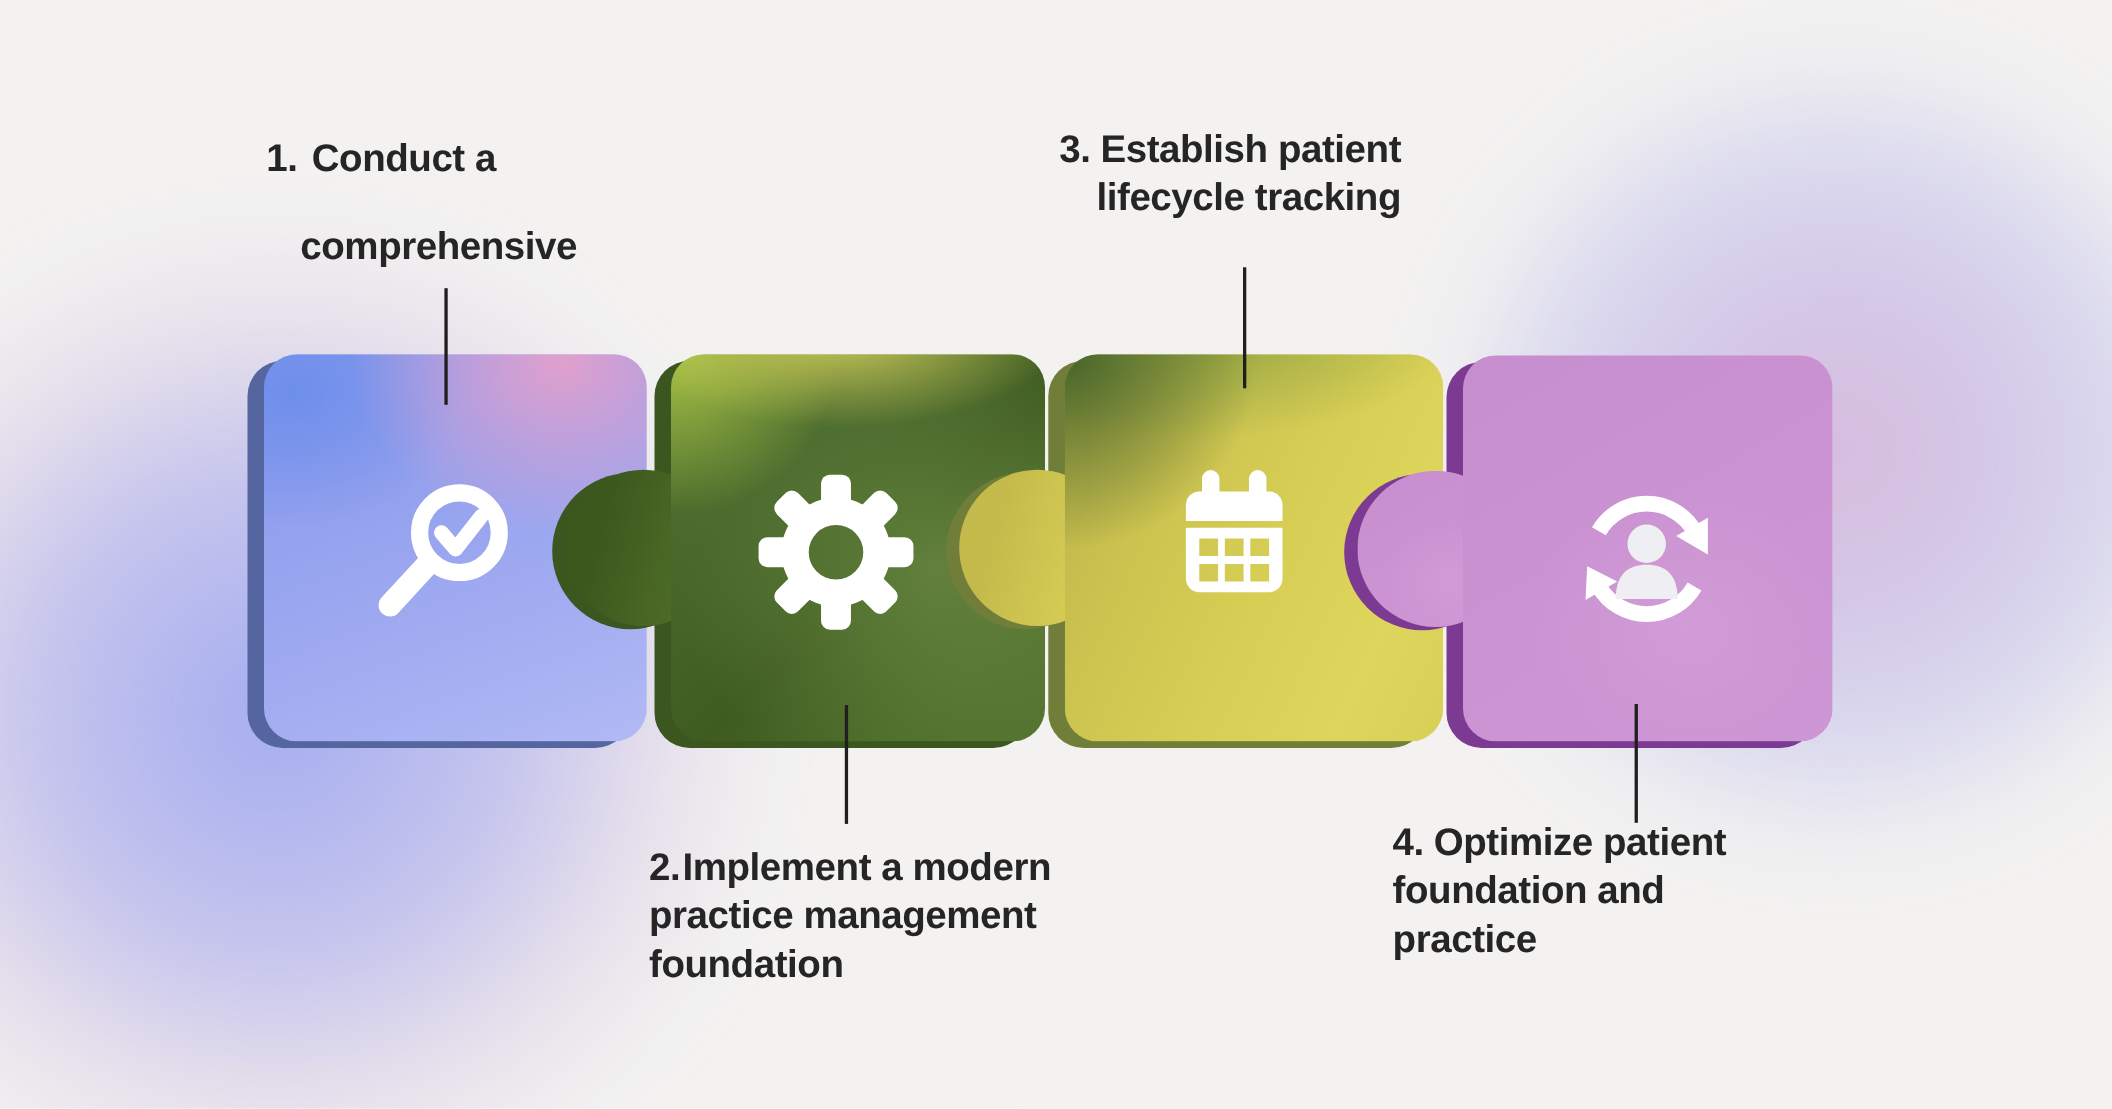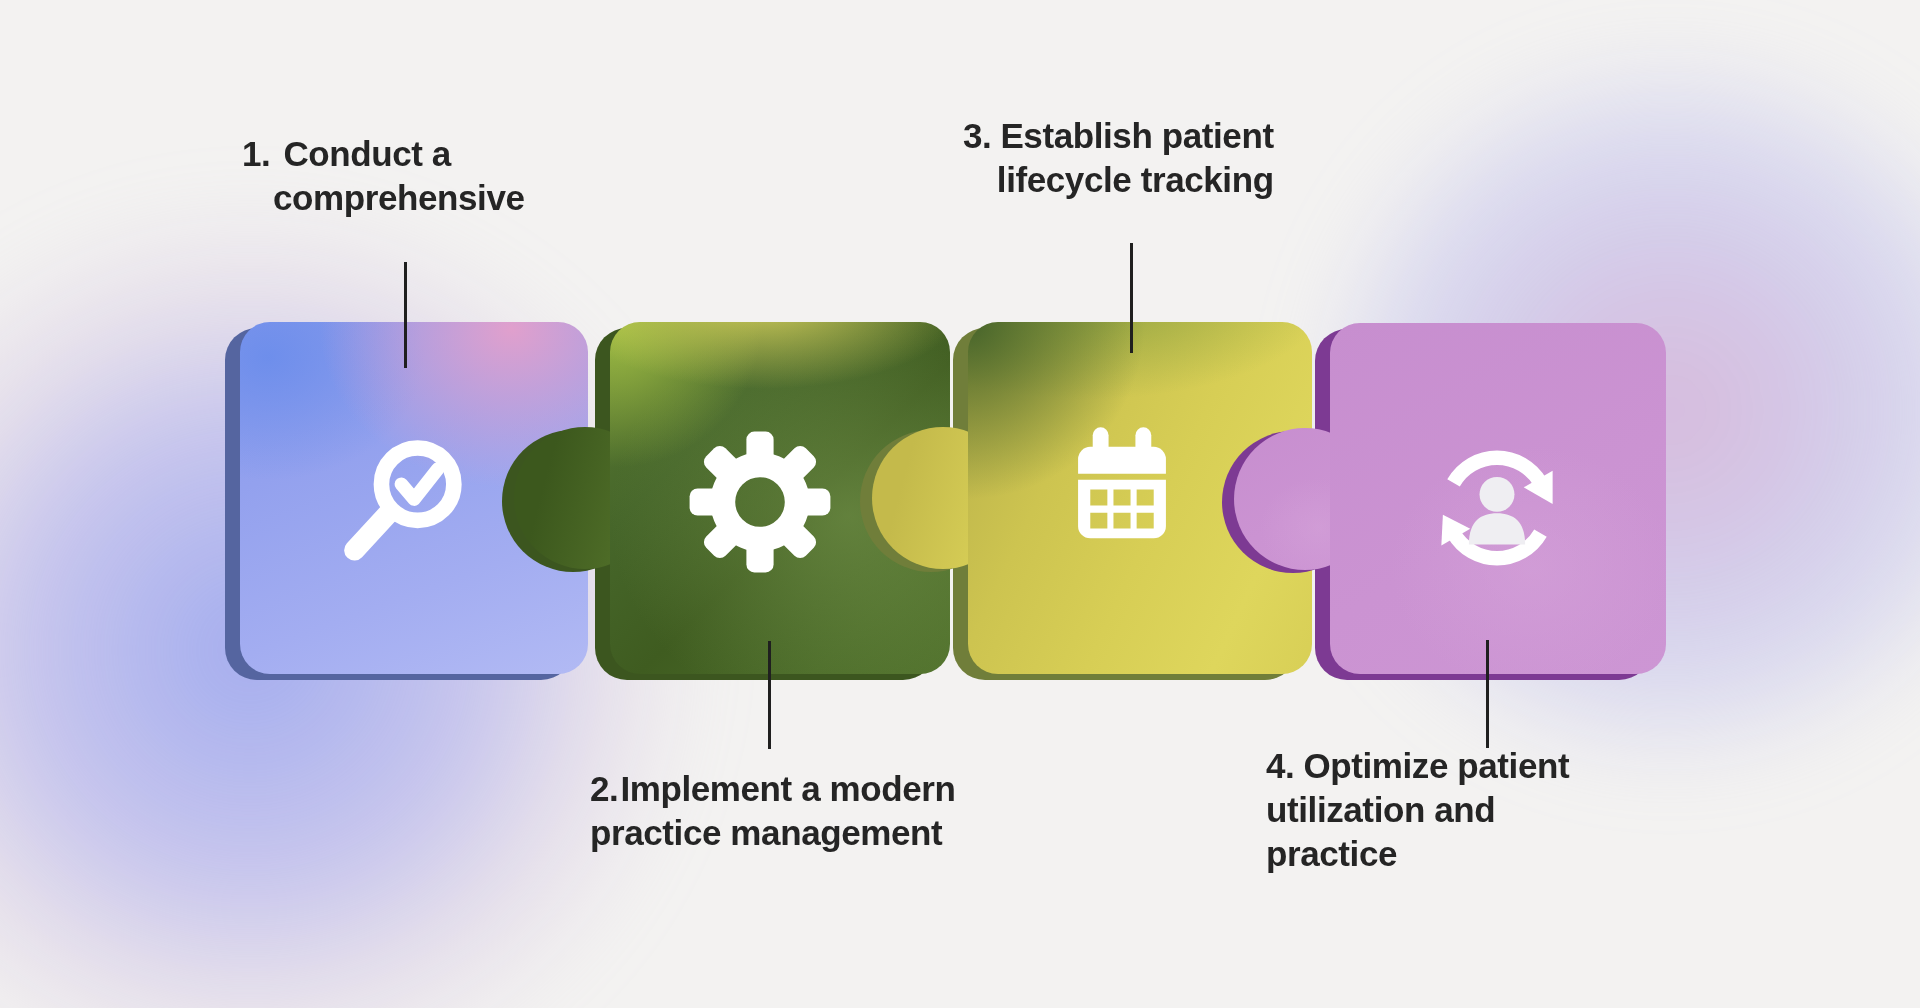--- a/index.html
+++ b/index.html
@@ -76,26 +76,26 @@
   .c2 { left:768px;  top:641px; height:108px; }
   .c3 { left:1130px; top:243px; height:110px; }
   .c4 { left:1486px; top:640px; height:108px; }
 
   
   .step-label {
     position:absolute; color:#252525;
     font-size:35px; line-height:44px; font-weight:700; letter-spacing:-0.4px;
     white-space:nowrap;
   }
-  .label-1 { left:242px;  top:132px; }
+  .label-1 { left:242px;  top:122px; }
   .label-2 { left:590px;  top:767px; }
   .label-3 { left:963px;  top:114px;text-align:right; }
   .label-4 { left:1266px; top:744px; }
   .label-1 .num   { margin-right:13px; }
-  .label-1 .indent{ margin-left:31px; }
+  .label-1 .indent{ margin-left:31px;margin-top:36px; }
   .num-tight { margin-right:2px; }
   .num-sp    { margin-right:9px; }
 </style>
 </head>
 <body>
 
 <div id="canvas">
 
   <div class="blob blob-left"></div>
   <div class="blob blob-right"></div>
@@ -169,26 +169,27 @@
   <div class="connector c4"></div>
 
   <div class="step-label label-1">
     <div><span class="num">1.</span><span>Conduct a</span></div>
     <div class="indent">comprehensive</div>
   </div>
 
   <div class="step-label label-2">
     <div><span class="num-tight">2.</span><span>Implement a modern</span></div>
     <div>practice management</div>
+    <div>foundation</div>
   </div>
 
   <div class="step-label label-3">
     <div><span class="num-sp">3.</span><span>Establish patient</span></div>
     <div>lifecycle tracking</div>
   </div>
 
   <div class="step-label label-4">
     <div><span class="num-sp">4.</span><span>Optimize patient</span></div>
-    <div>utilization and</div>
+    <div>foundation and</div>
     <div>practice</div>
   </div>
 
 </div>
 
 </body></html>

